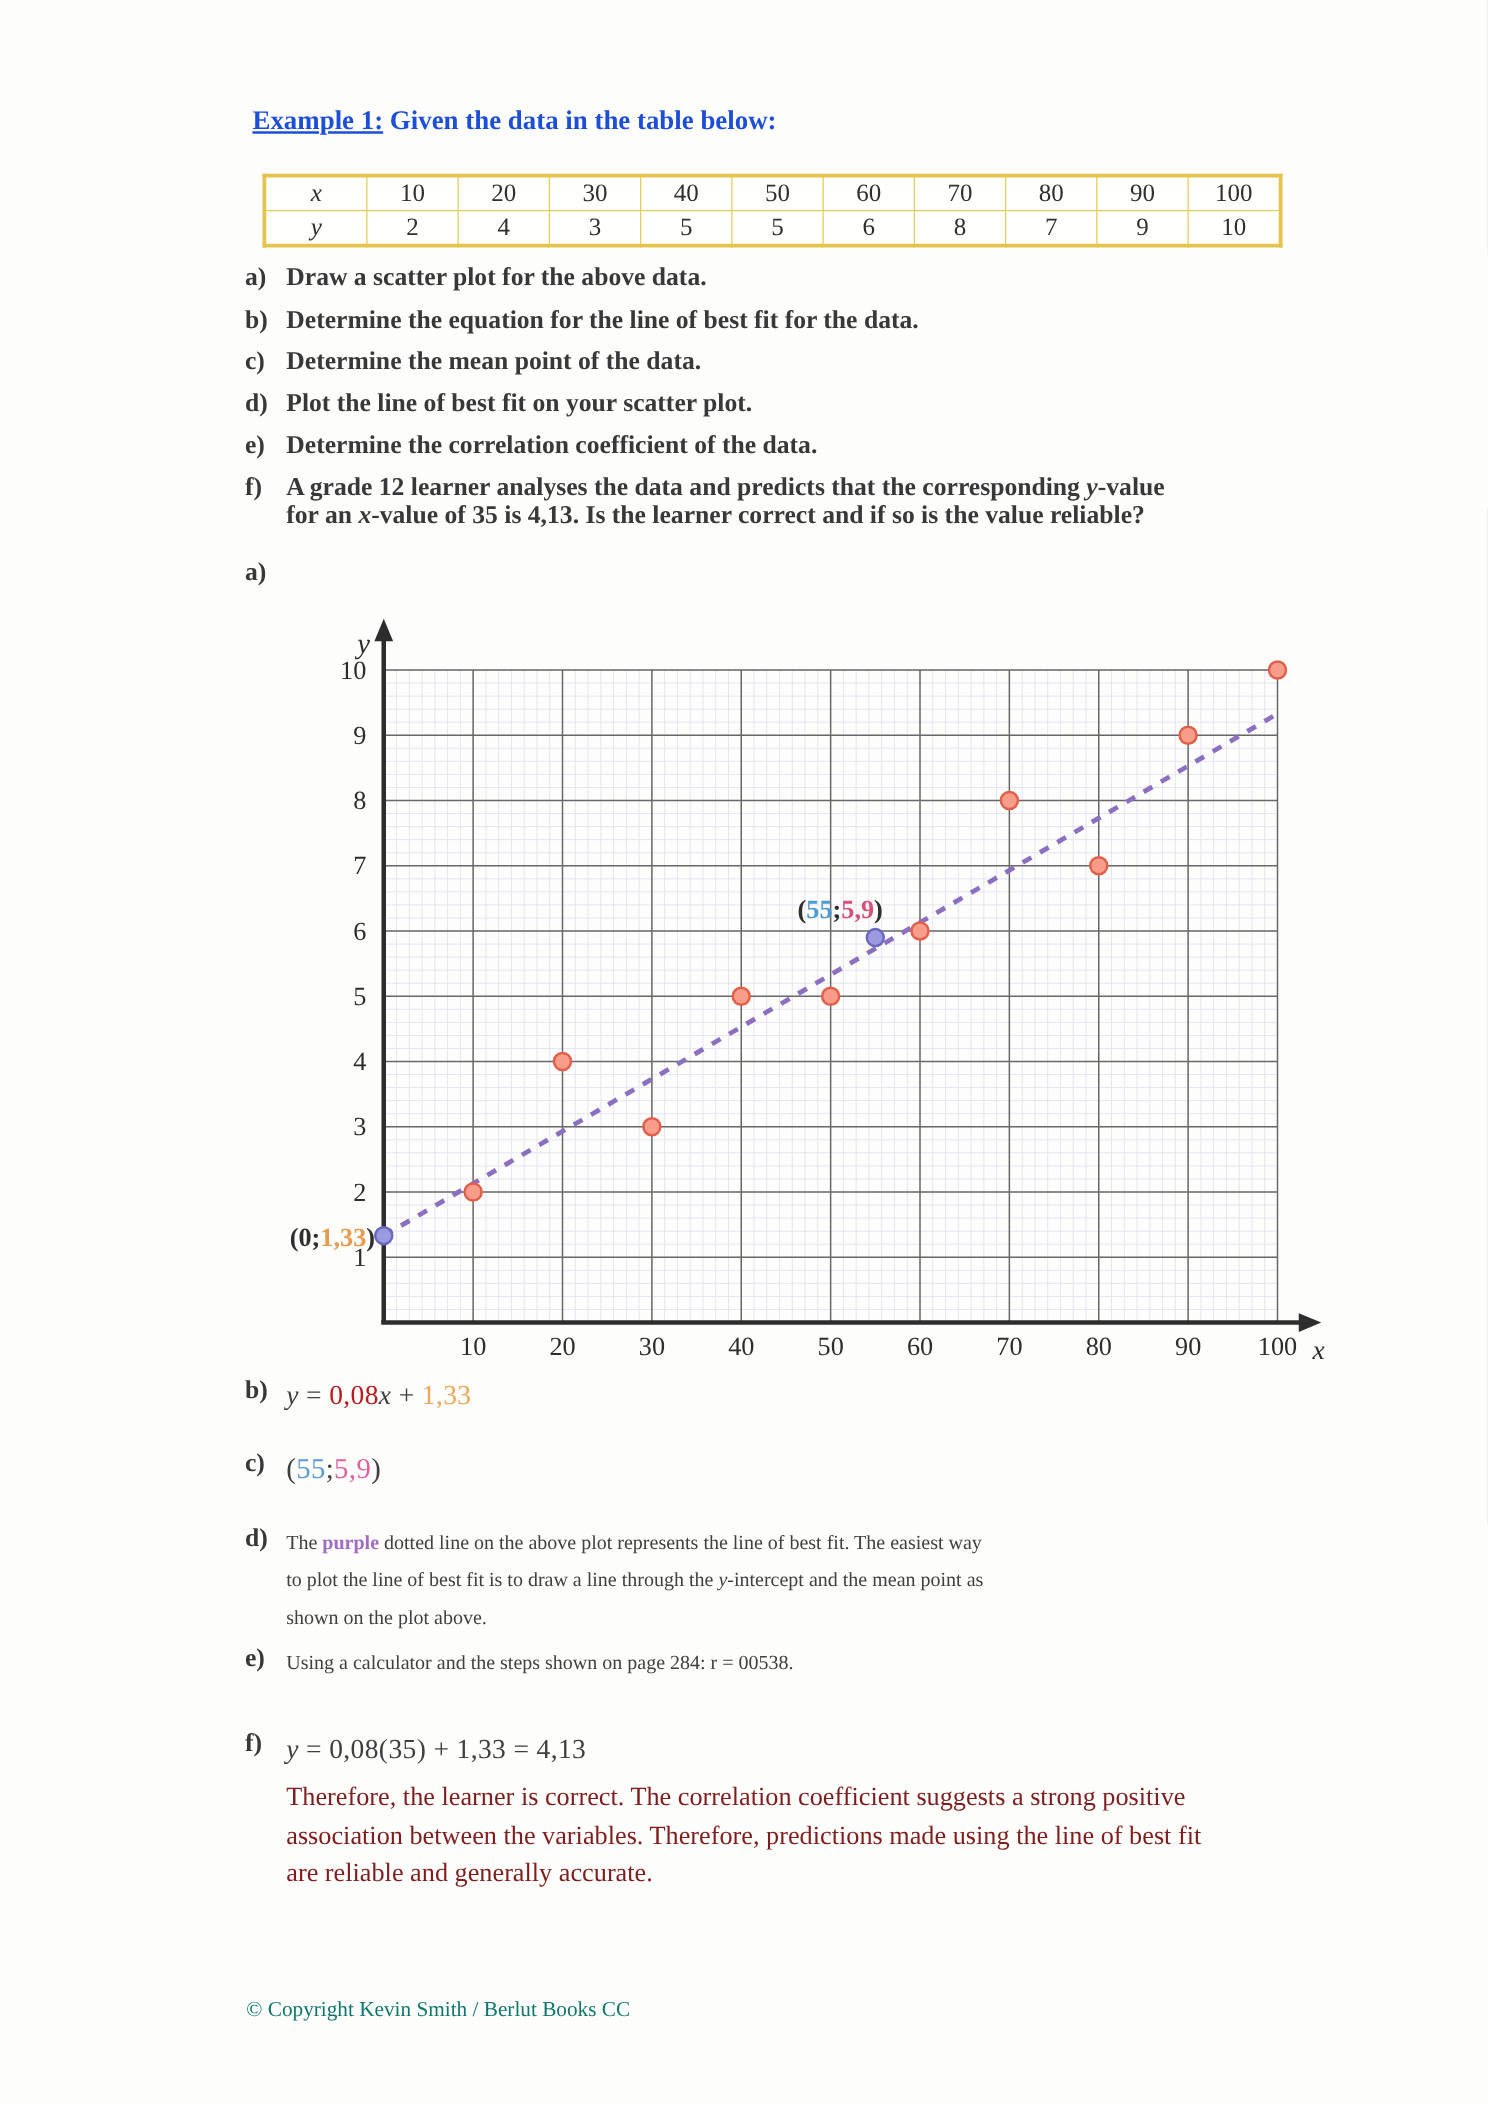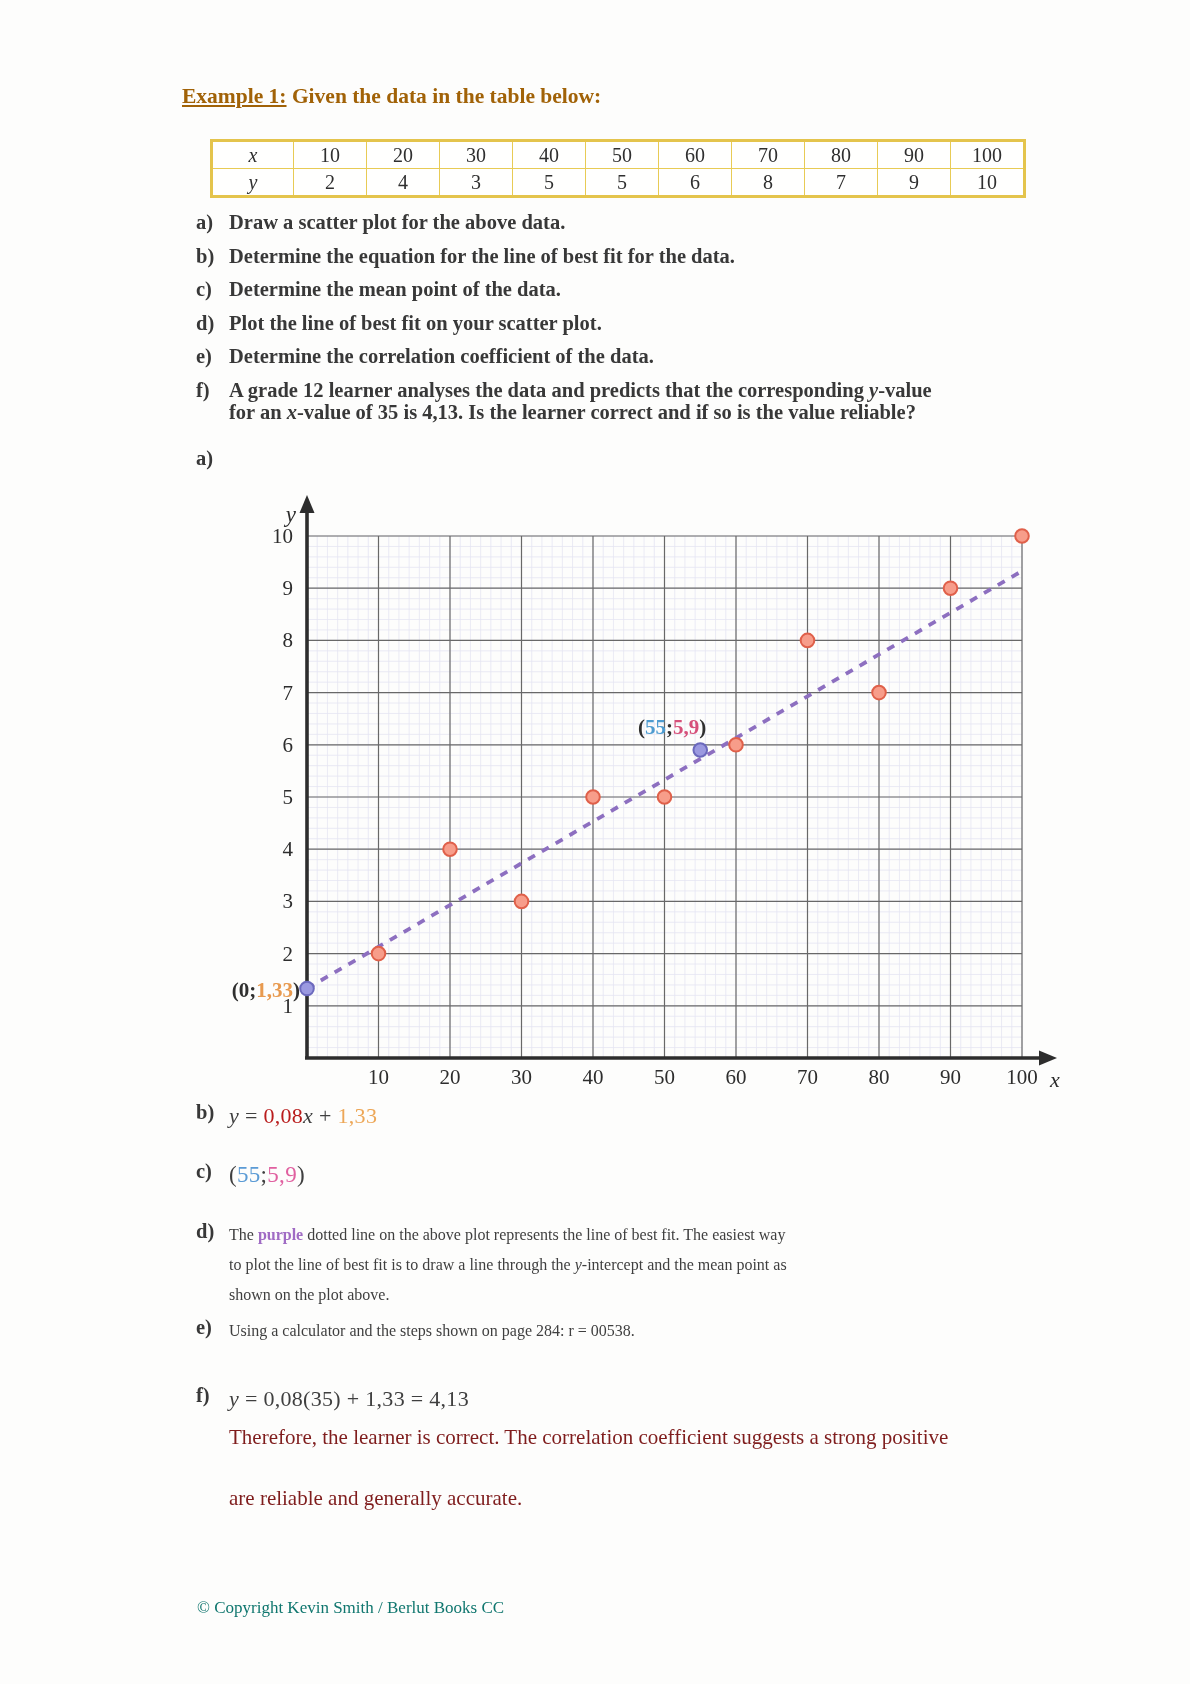--- a/index.html
+++ b/index.html
@@ -1,21 +1,21 @@
 <!DOCTYPE html>
 <html><head>
 <meta charset="utf-8">
 <style>
   html,body{margin:0;padding:0;background:#e8e8e8;}
   .page{
     position:relative; width:1190px; height:1684px; background:#fdfdfc;
     font-family:"Liberation Serif", serif; color:#3a3a3a; overflow:hidden;
     margin:0 auto;
   }
-  .title{position:absolute; left:182px; top:84px; font-size:21.5px; font-weight:bold; color:#a16207;}
+  .title{position:absolute; left:202px; top:84px; font-size:21.5px; font-weight:bold; color:#1d4ed8;}
   .title .u{text-decoration:underline;}
   
   table.dtable{position:absolute; left:210px; top:139px; border-collapse:collapse; border:3px solid #e4c44c; background:#fffffe;}
   table.dtable td{border:1.5px solid #e8cb55; width:72px; height:26px; text-align:center; font-size:20px; color:#2f2f2f; padding:0;}
   table.dtable td.hdr{width:80px; font-style:italic;}
   
   .questions{position:absolute; left:196px; top:211px; width:846px;}
   .q-item{display:flex; margin-bottom:11px; font-weight:bold; font-size:20.5px; line-height:22.5px; color:#383838;}
   .q-letter{width:33px; flex:none;}
   .q-text{flex:1;}
@@ -317,18 +317,18 @@
   <div class="ans-row" style="top:1316px">
     <span class="ans-letter">e)</span>
     <span class="ans-content"><span>Using a calculator and the steps shown on page 284: r = 00538.</span></span>
   </div>
 
   <div class="ans-row" style="top:1384px">
     <span class="ans-letter">f)</span>
     <span class="ans-content math"><span style="font-style: italic;">y</span><span> = 0,08(35) + 1,33 = 4,13</span></span>
   </div>
 
-  <div class="f-conclusion"><span>Therefore, the learner is correct. The correlation coefficient suggests a strong positive</span><br><br><span>are reliable and generally accurate.</span></div>
+  <div class="f-conclusion"><span>Therefore, the learner is correct. The correlation coefficient suggests a strong positive</span><br><span>association between the variables. Therefore, predictions made using the line of best fit</span><br><span>are reliable and generally accurate.</span></div>
 
   <div class="footer-copy">© Copyright Kevin Smith / Berlut Books CC</div>
   <div class="footer-page">287</div>
 
 </div>
 
 </body></html>

